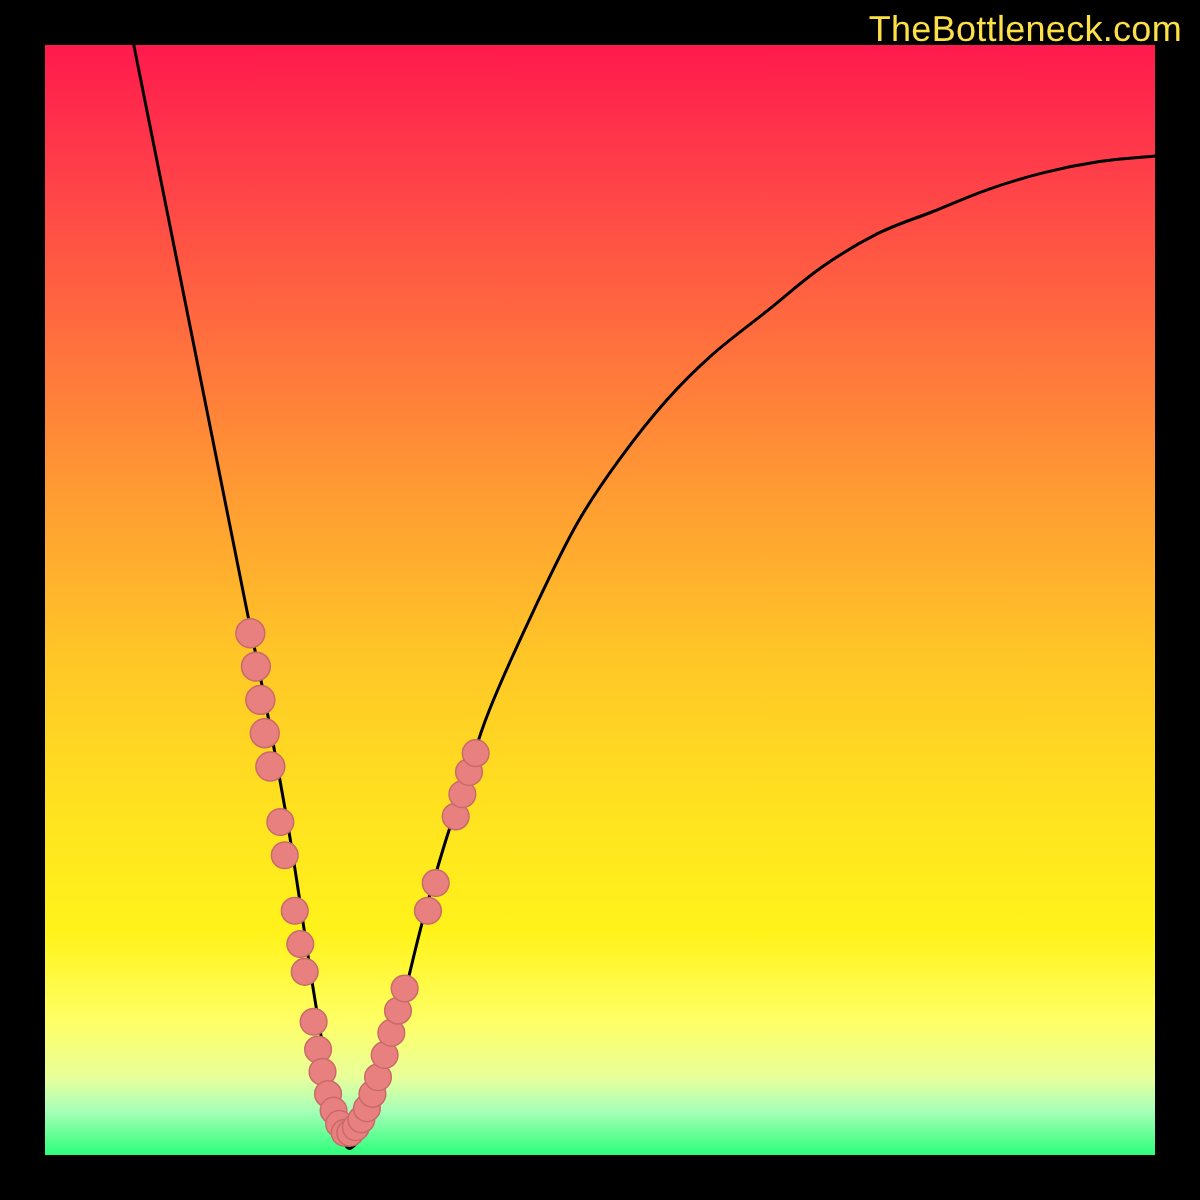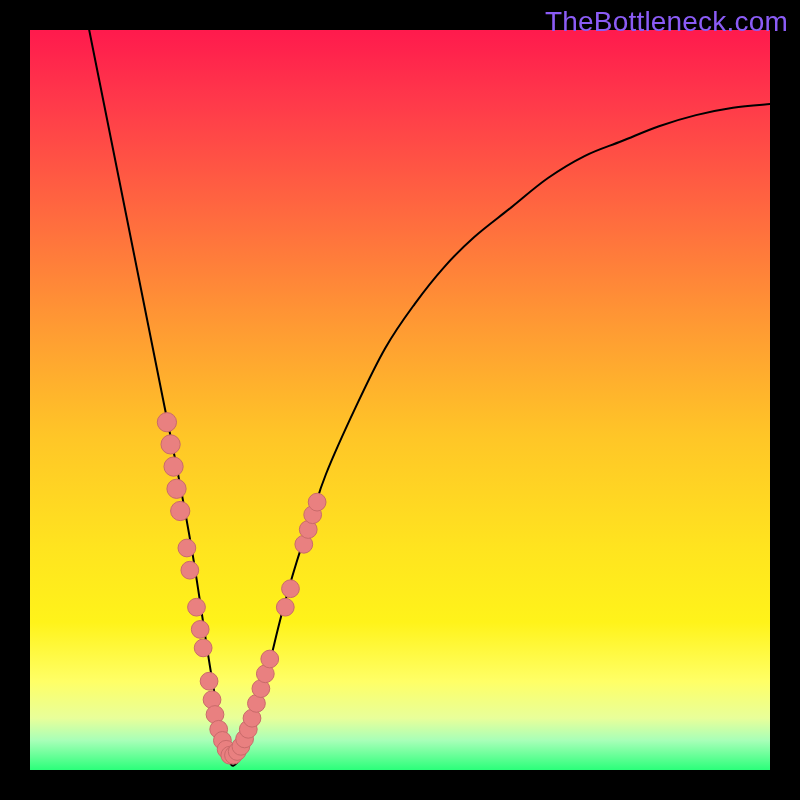--- a/index.html
+++ b/index.html
@@ -38,22 +38,22 @@
       #ffff66 88%,
       #e8ff9a 93%,
       #a8ffb8 96%,
       #2bff7a 100%
     );
   }
   .watermark {
     position: absolute;
     top: 6px;
     right: 12px;
-    color: #8b5cf6;
-    font-size: 28px;
+    color: #fde047;
+    font-size: 24px;
     font-weight: 400;
     letter-spacing: 0.2px;
     margin-left: 36px;
   }
   svg {
     position: absolute;
     left: 0;
     top: 0;
   }
 </style>

